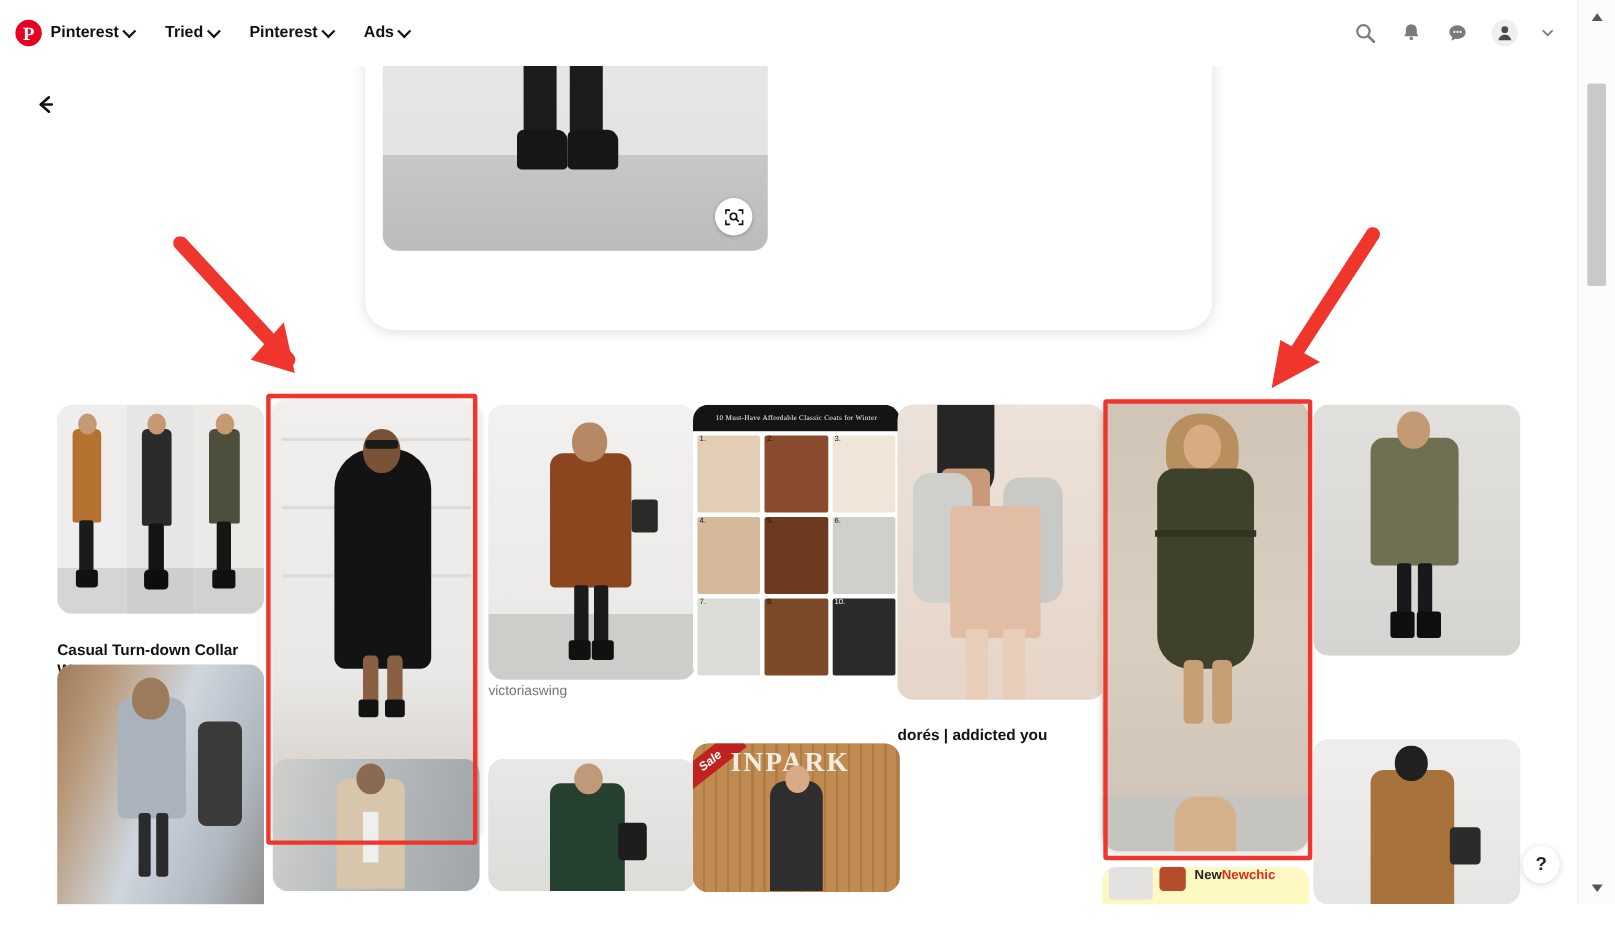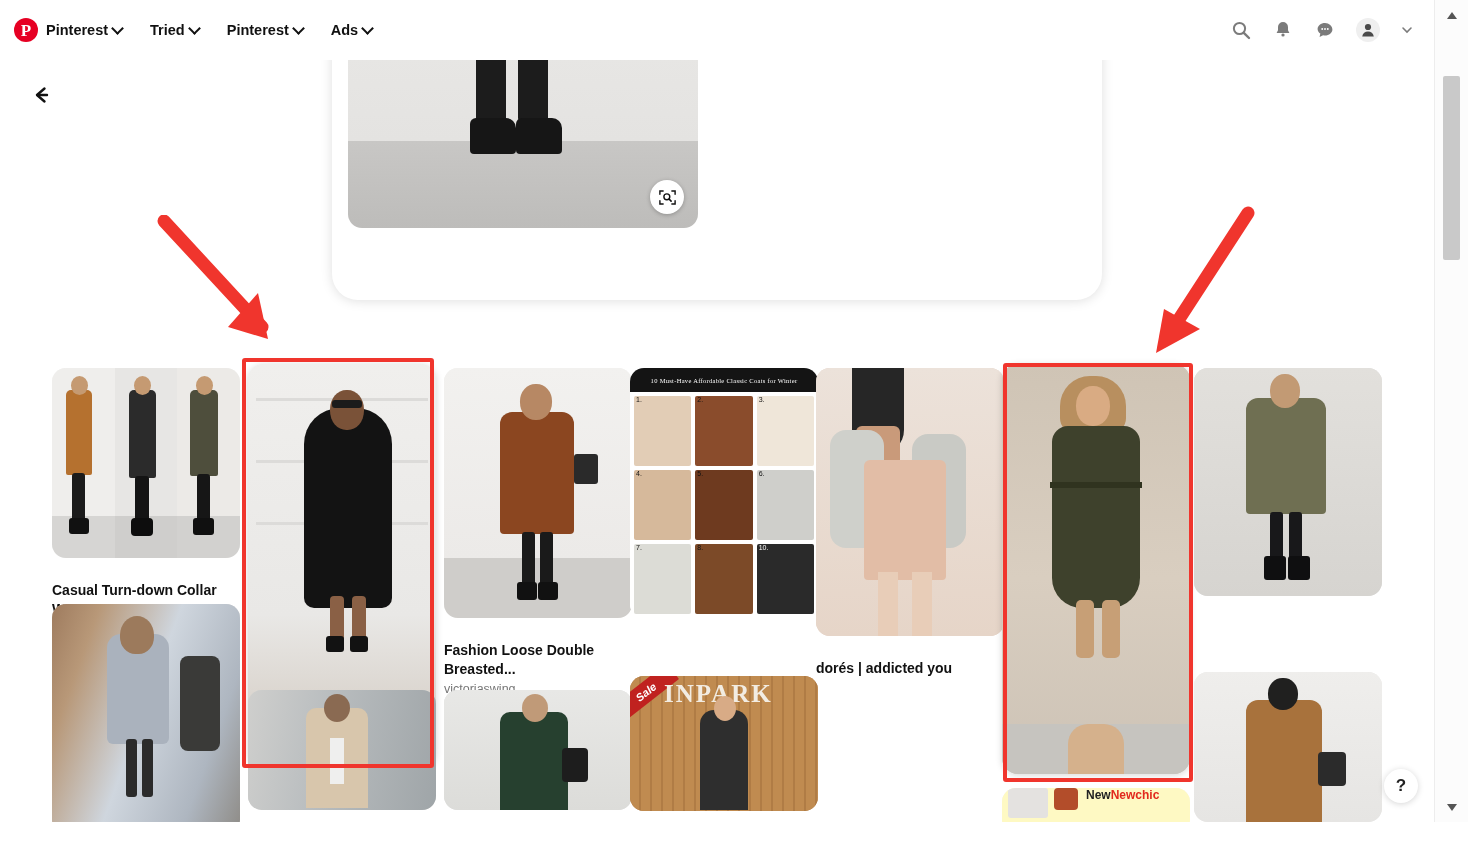--- a/index.html
+++ b/index.html
@@ -410,21 +410,20 @@
           <div class="ph" style="background:linear-gradient(180deg,#f2f1ef 0%,#eceae8 76%,#cfcdca 76%);">
             <div style="position:absolute;left:56px;top:44px;width:74px;height:122px;background:#8b4620;border-radius:12px 12px 4px 4px;"></div>
             <div style="position:absolute;left:76px;top:16px;width:32px;height:36px;background:#b78864;border-radius:48%;"></div>
             <div style="position:absolute;left:78px;top:164px;width:13px;height:56px;background:#1a1a1a;border-radius:3px;"></div>
             <div style="position:absolute;left:96px;top:164px;width:13px;height:56px;background:#1a1a1a;border-radius:3px;"></div>
             <div style="position:absolute;left:73px;top:214px;width:20px;height:18px;background:#111;border-radius:3px;"></div>
             <div style="position:absolute;left:94px;top:214px;width:20px;height:18px;background:#111;border-radius:3px;"></div>
             <div style="position:absolute;left:130px;top:86px;width:24px;height:30px;background:#2a2a2a;border-radius:3px;"></div>
           </div>
         </div>
-        <div class="cap">Fashion Loose Double Breasted...</div>
         <div class="sub">victoriaswing</div>
       </div>
 
       <div class="card" style="top:326px;">
         <div class="thumb" style="height:120px;background:#ddd;">
           <div class="ph" style="background:linear-gradient(180deg,#e8e8e6 0%,#dcdcd9 100%);">
             <div style="position:absolute;left:56px;top:22px;width:68px;height:100px;background:#26402f;border-radius:10px 10px 0 0;"></div>
             <div style="position:absolute;left:78px;top:4px;width:26px;height:28px;background:#c09a78;border-radius:50%;"></div>
             <div style="position:absolute;left:118px;top:58px;width:26px;height:34px;background:#1d1d1d;border-radius:4px;"></div>
           </div>

